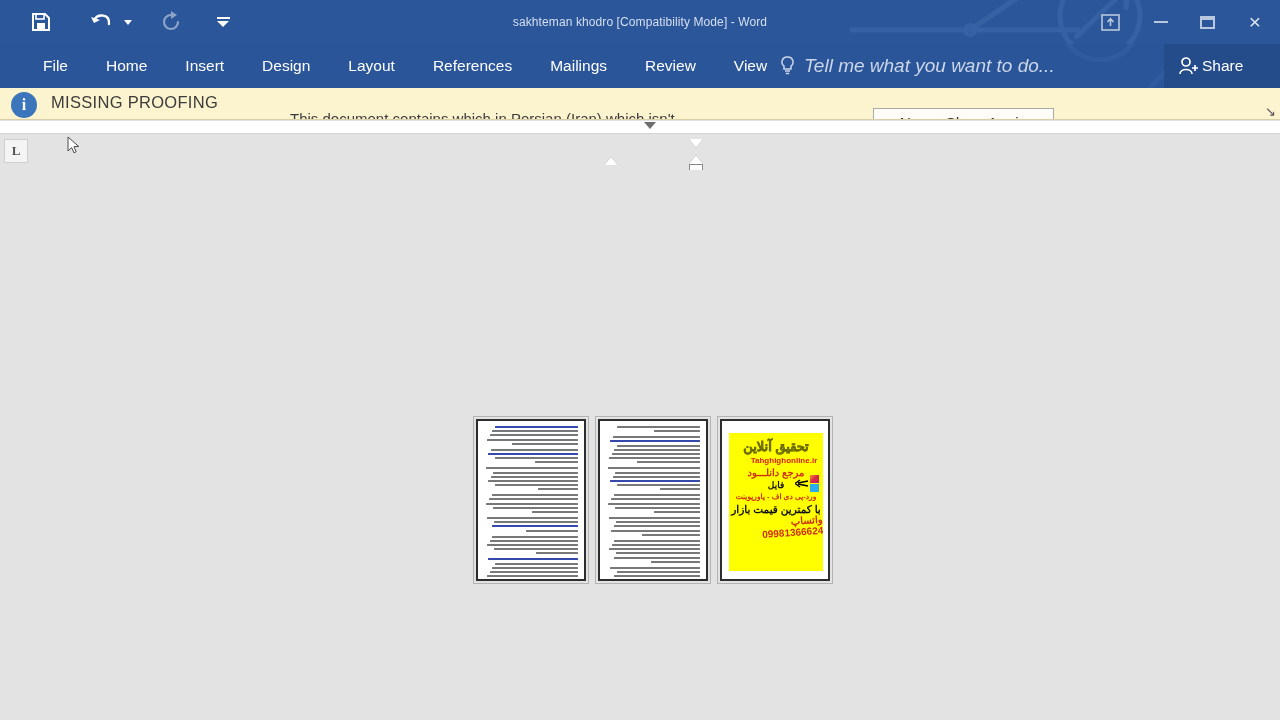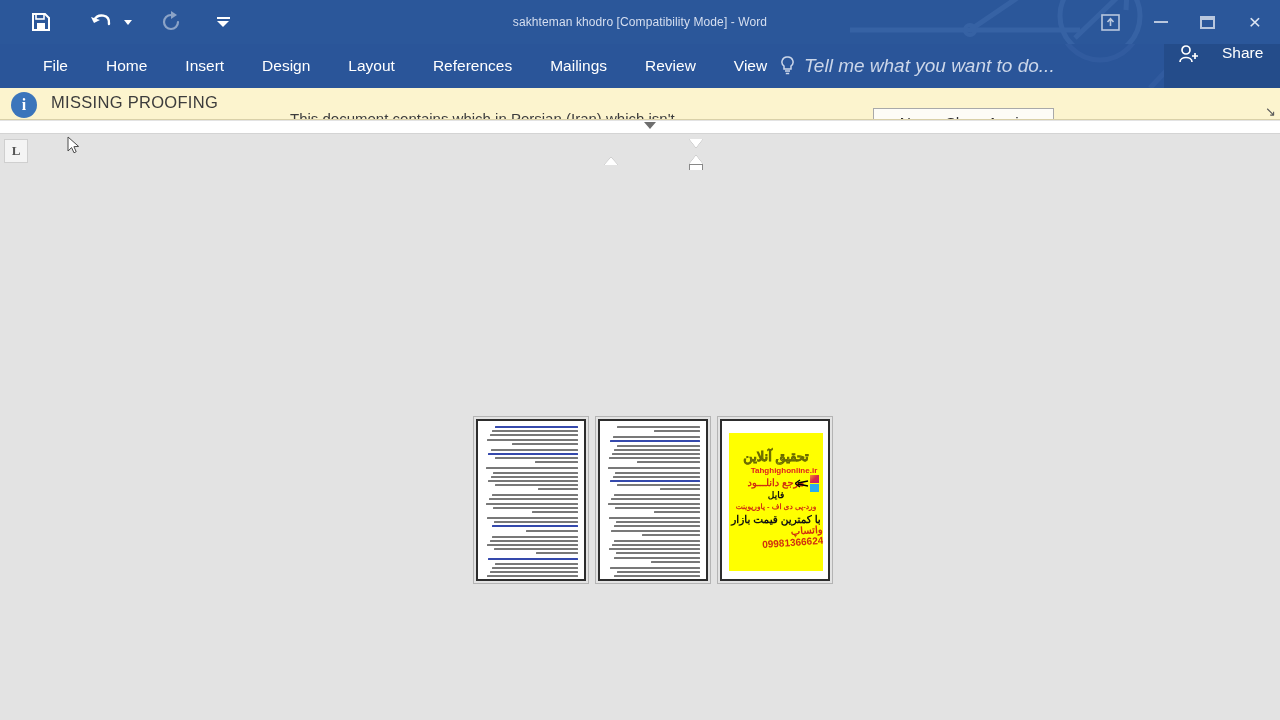--- a/index.html
+++ b/index.html
@@ -58,21 +58,21 @@
     opacity:.34; pointer-events:none; }
   .tabs { position:absolute; top:0; left:0; height:44px; display:flex;
     align-items:center; padding-left: 24px; }
   .tab { color:#ffffff; font-size: 15.5px; padding: 0 19px; height:44px;
     display:flex; align-items:center; white-space:nowrap; }
   .tellme { position:absolute; left: 780px; top:0; height:44px;
     display:flex; align-items:center; gap: 9px; }
   .tellme .txt { color:#cbd6e9; font-size: 19px; font-style: italic; }
   .share {
     position:absolute; right: 0; top: 0; height: 44px; width: 116px;
-    background: #244c8a; display:flex; align-items:flex-start; gap:22px;
+    background: #244c8a; display:flex; align-items:center; gap:2px;
     padding-left: 14px;
   }
   .share .txt { color:#ffffff; font-size:15.5px; }
 
   
   .proofbar {
     position:absolute; top: 88px; left: 0; width: 1280px; height: 32px;
     background: #fcf4ce; border-bottom: 1px solid #d9d0a8; overflow:hidden;
   }
   .pb-icon { position:absolute; left: 11px; top: 4px; width: 26px; height: 26px;
@@ -145,21 +145,21 @@
     width: 110px; height: 162px; background:#ffffff;
     border: 2px solid #2d2d2d; outline: 1px solid #b4b4b4;
     outline-offset: 2px; padding: 5px 6px; overflow:hidden; position:relative;
   }
   .ln { height: 2px; background:#5a5a5a; margin-bottom: 2.2px;
     border-radius: .5px; opacity:.82; }
   .ln.blue { background:#2a3fa8; opacity:.95; }
   .para { margin-bottom: 4px; }
   .ad { position:absolute; left: 7px; top: 12px; width: 94px; height: 138px;
     background:#ffff00; display:flex; flex-direction:column;
-    align-items:center; justify-content:flex-start; padding-top: 16px; gap:2px;
+    align-items:center; justify-content:flex-start; padding-top: 6px; gap:2px;
     overflow:hidden; }
   .ad .l1 { font-size: 13px; color:#d8d800; font-weight:bold;
     -webkit-text-stroke: .6px #6b6b00; direction: rtl; letter-spacing:.5px; }
   .ad .l2 { font-size: 8px; color:#e02020; font-weight:bold;margin-left:16px; }
   .ad .l3 { font-size: 10px; color:#d03010; font-weight:bold; direction:rtl; }
   .ad .l4 { font-size: 9px; color:#111; font-weight:bold; direction:rtl; }
   .ad .l5 { font-size: 7.5px; color:#d03010; font-weight:bold; direction:rtl; }
   .ad .l6 { font-size: 10.5px; color:#111; font-weight:bold; direction:rtl; }
   .ad .l7 { font-size: 10px; color:#d03010; font-weight:bold; direction:rtl;
     transform: rotate(-4deg); }

